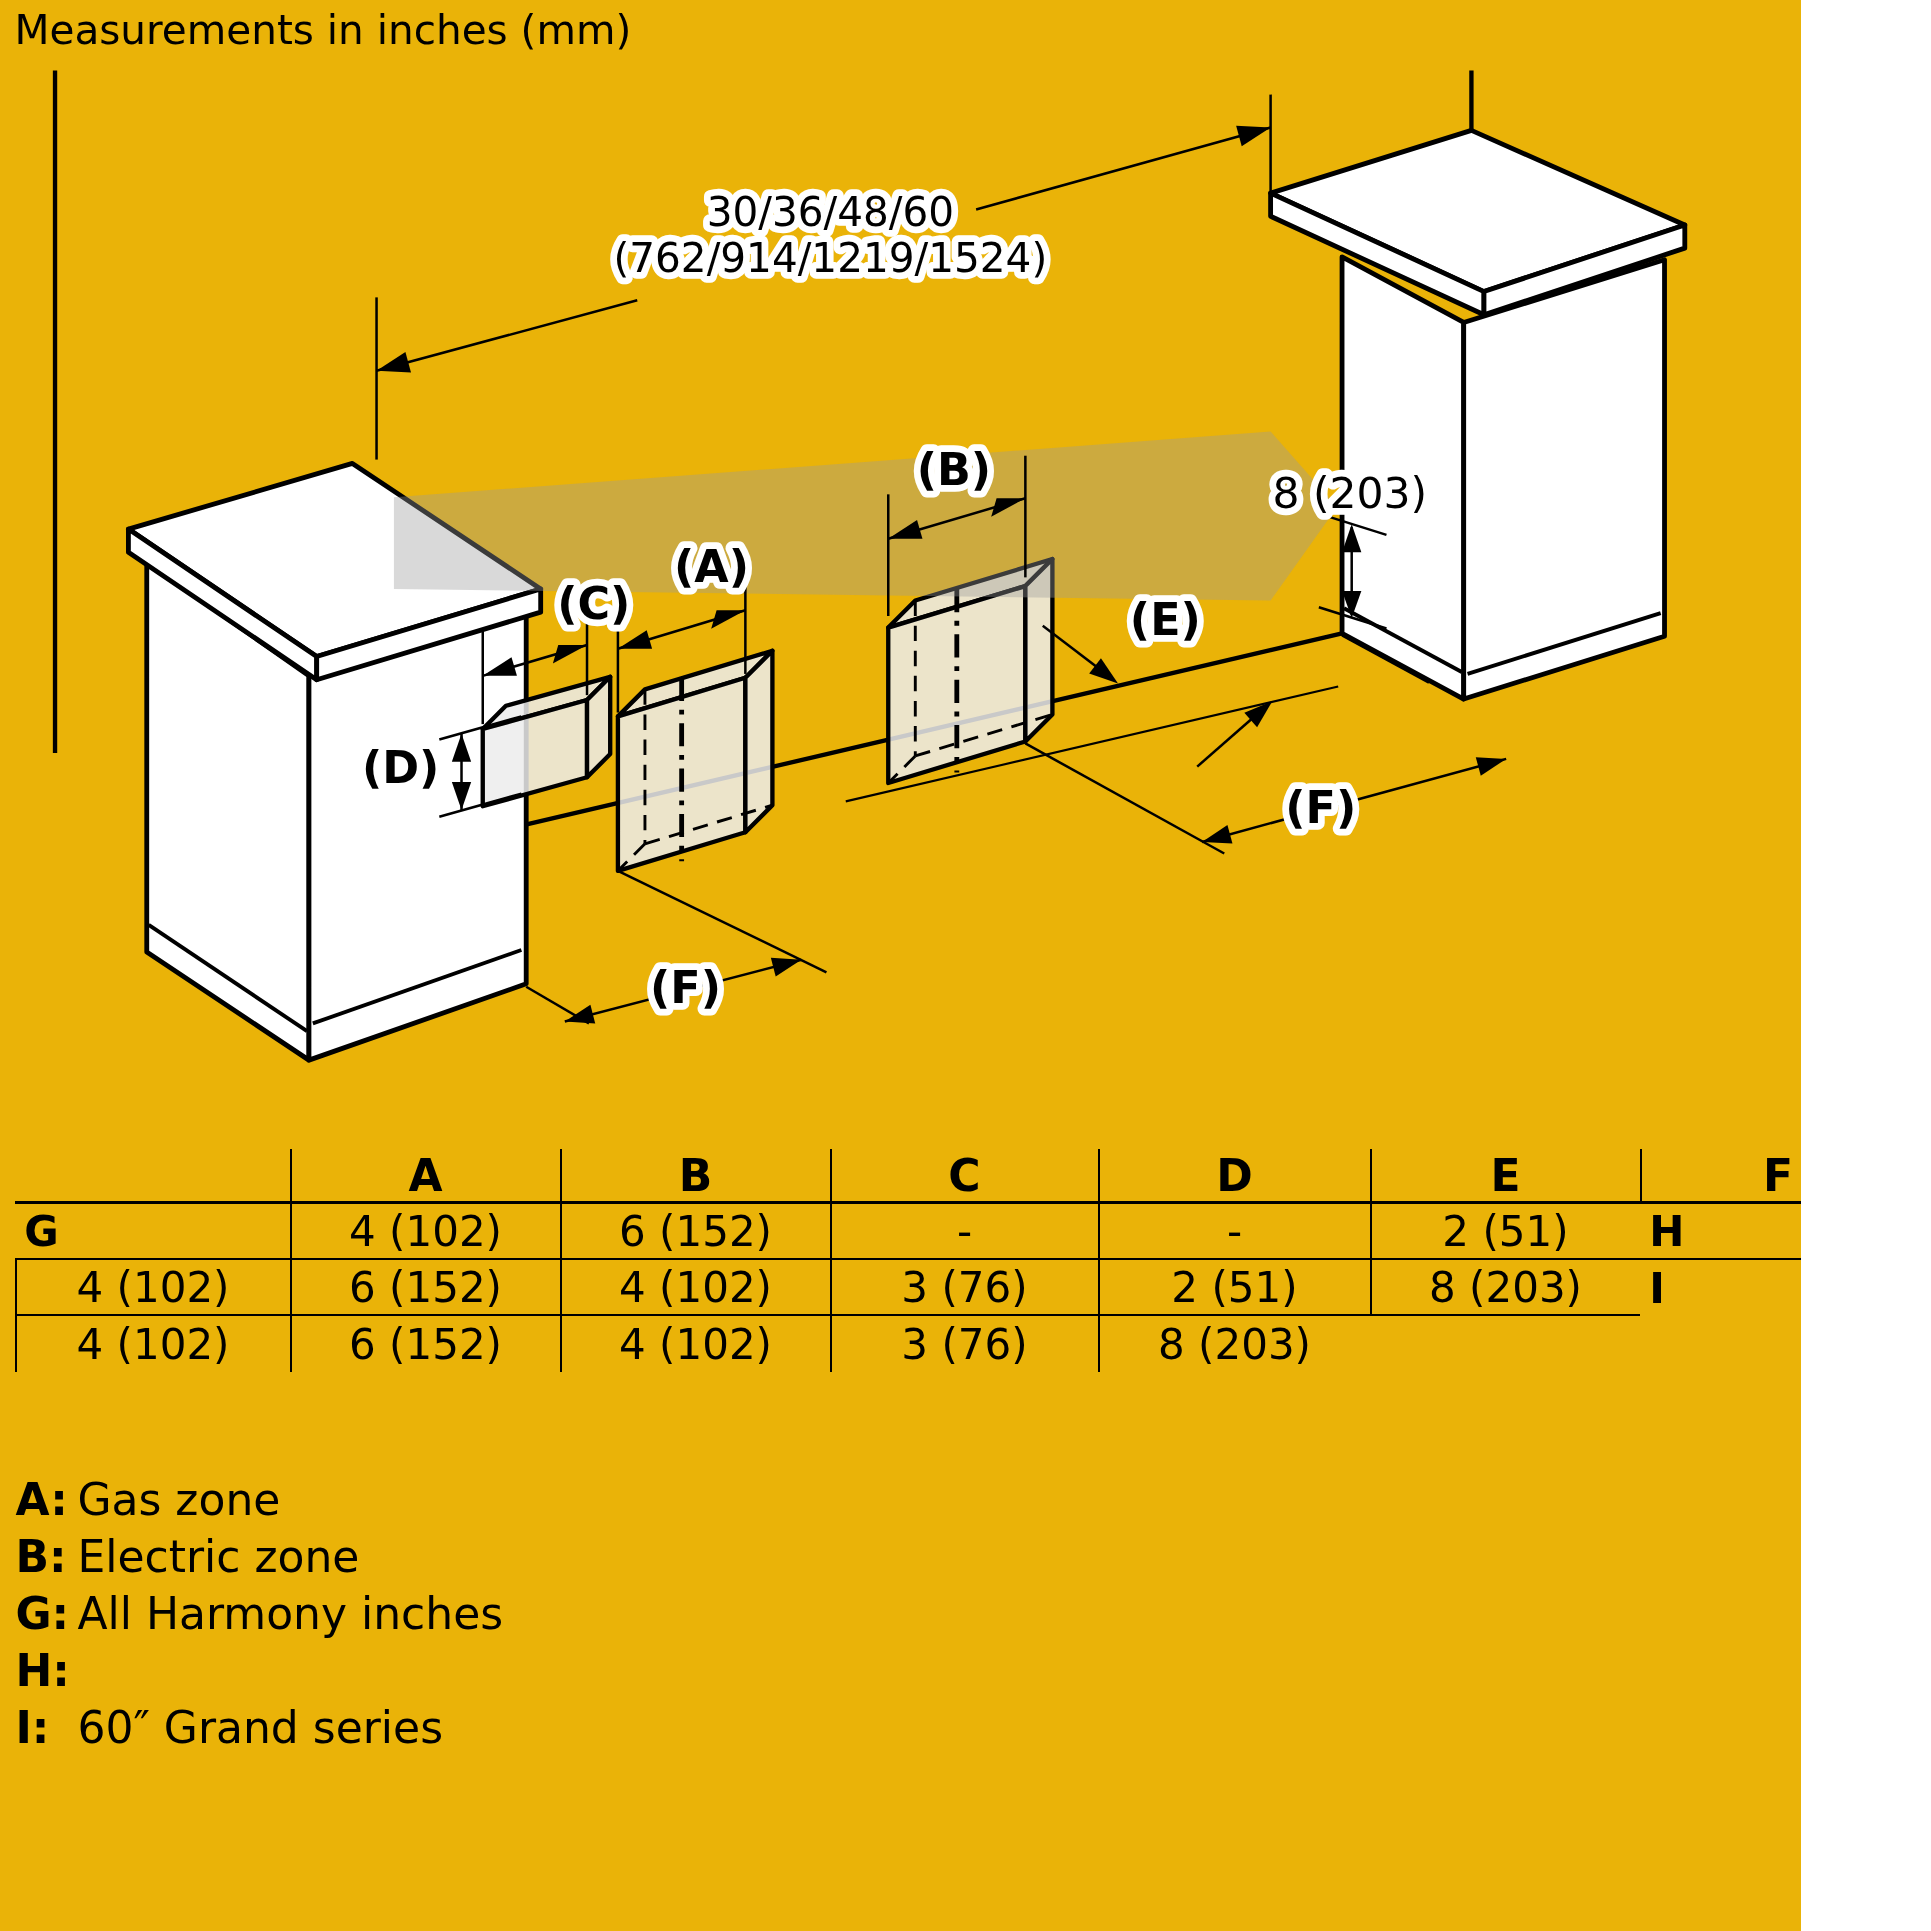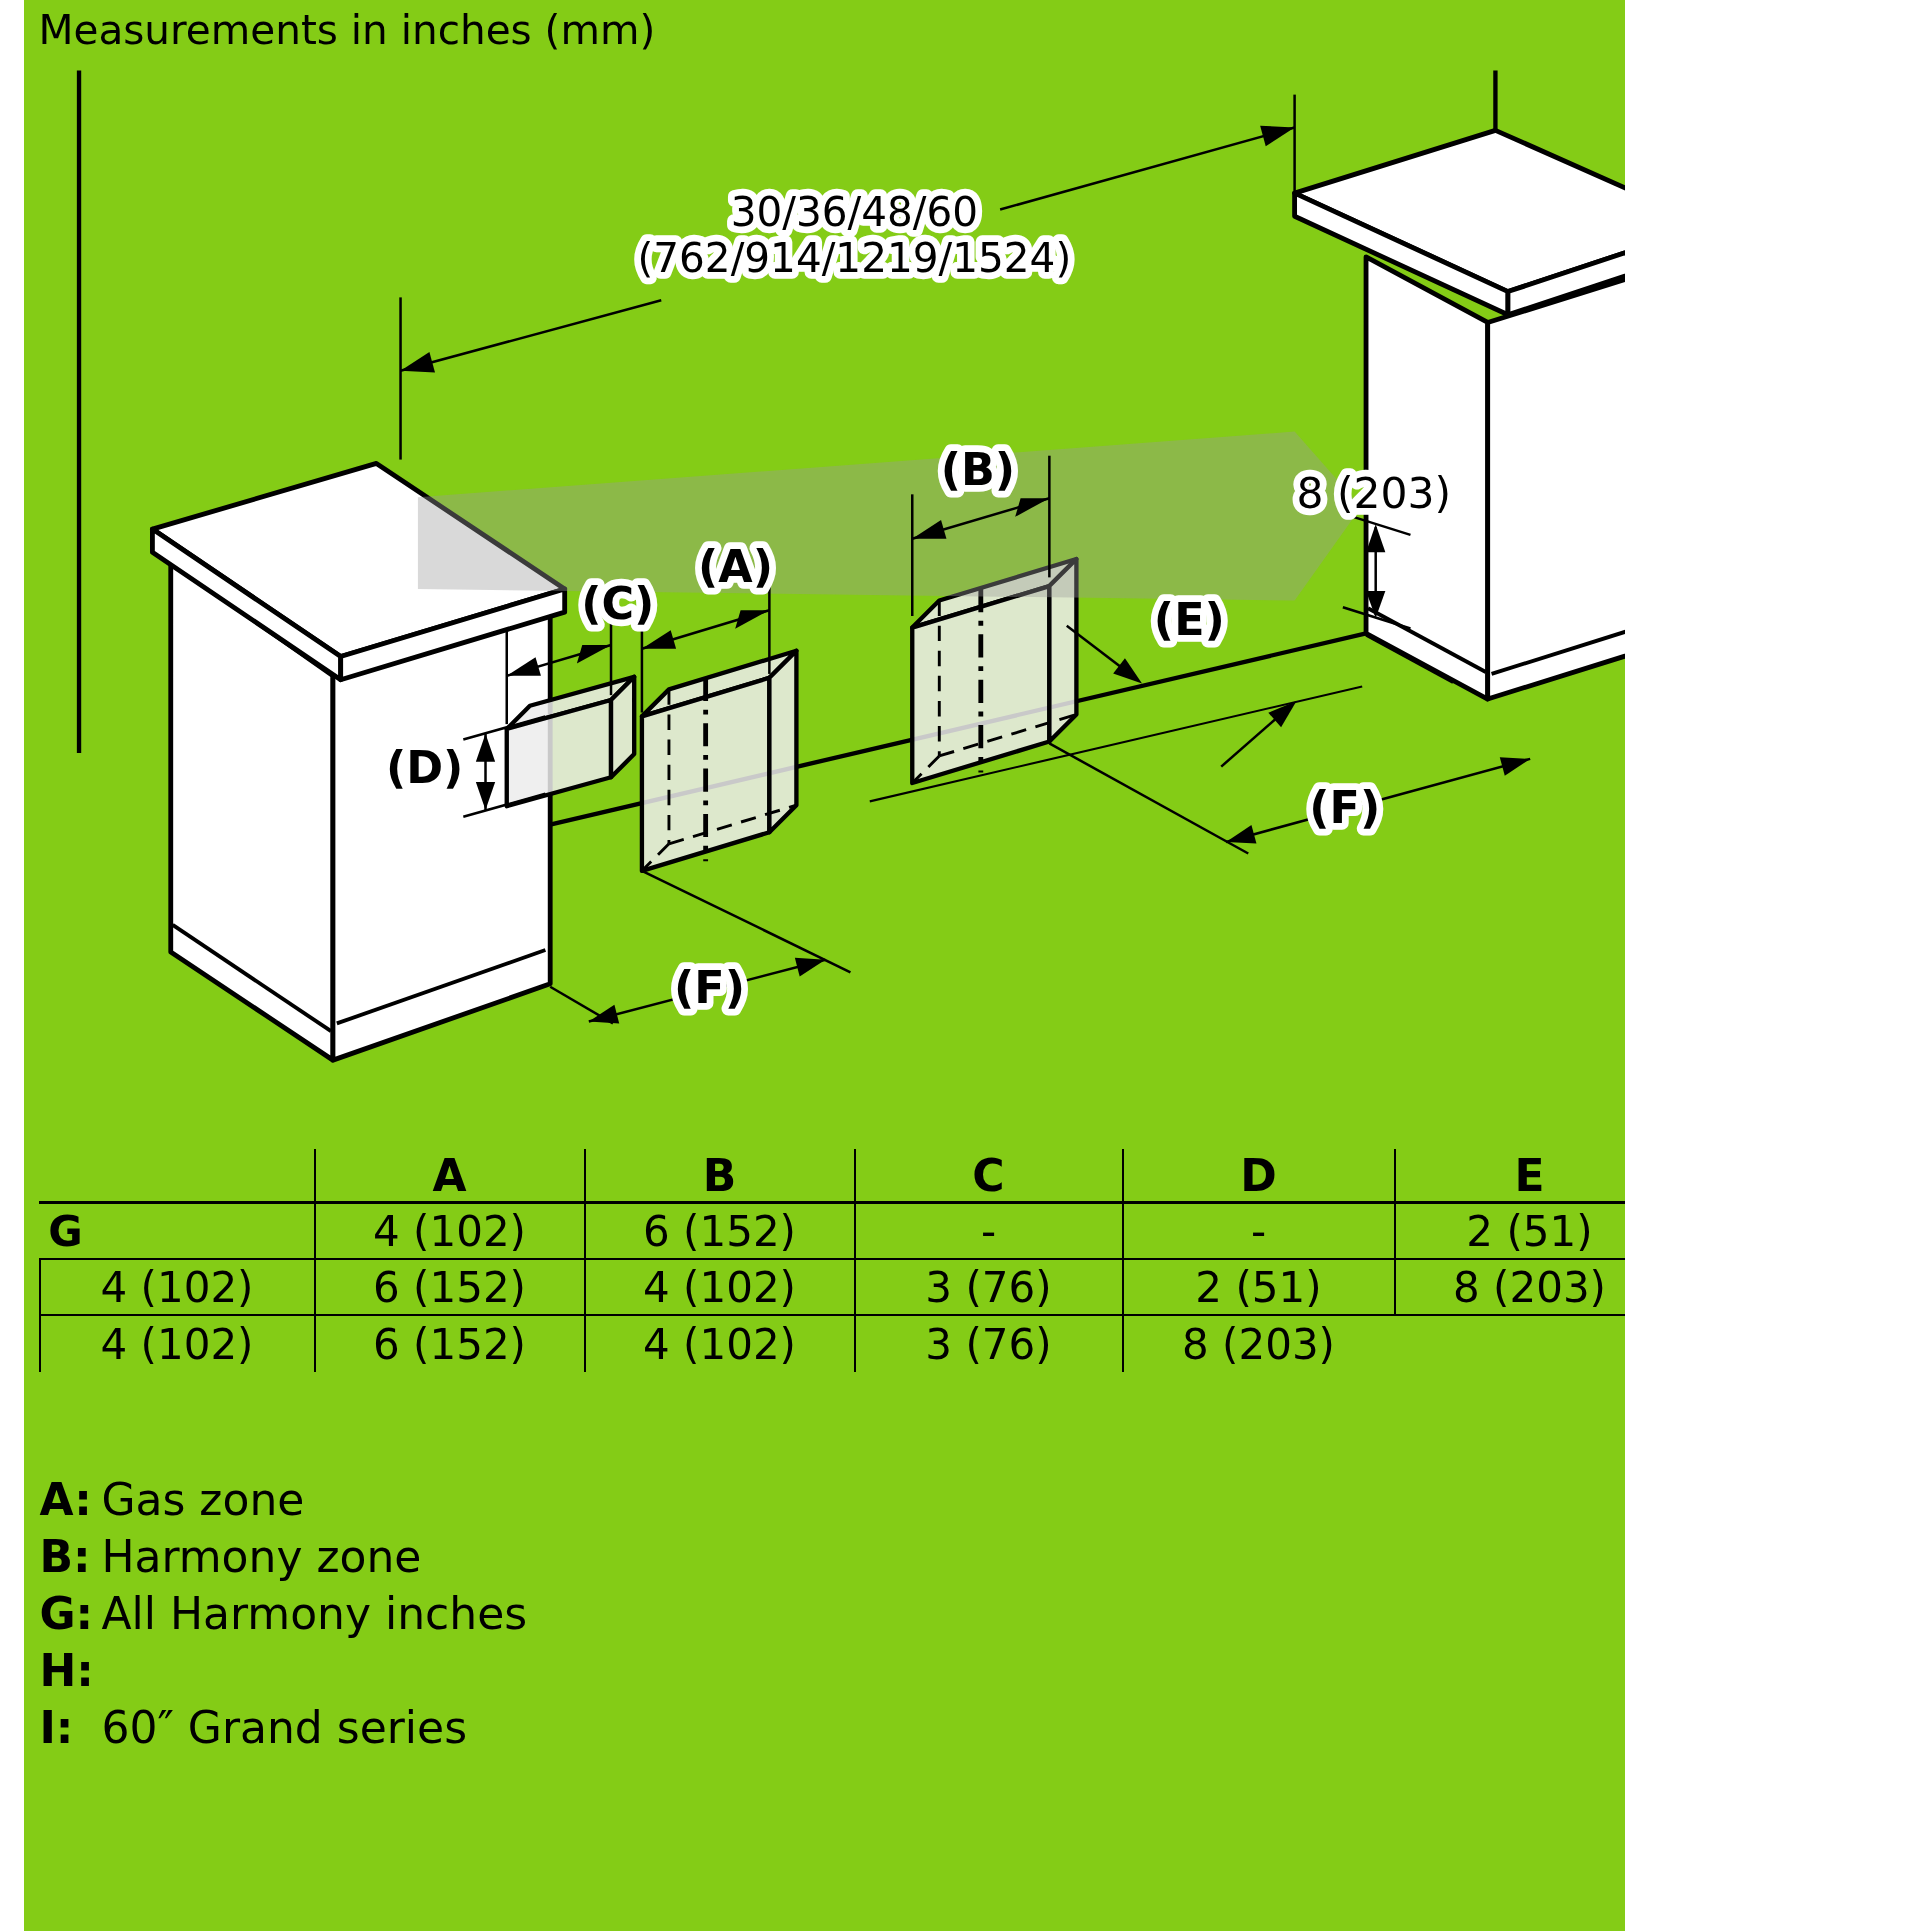--- a/index.html
+++ b/index.html
@@ -1,17 +1,17 @@
 <!DOCTYPE html>
 <html><head>
 <meta charset="utf-8">
 <style>
   html,body { margin:0; padding:0; background:#fff; }
-  #page { position:relative; width:1601px; height:1931px; background:#84cc16;
-          font-family:"DejaVu Sans","Liberation Sans",sans-serif; color:#000; overflow:hidden;margin-left:24px; }
+  #page { position:relative; width:1801px; height:1931px; background:#eab308;
+          font-family:"DejaVu Sans","Liberation Sans",sans-serif; color:#000; overflow:hidden; }
   #diagram-svg { position:absolute; left:0; top:0; }
 
   
   .spec-table { position:absolute; left:14.5px; top:1149px; width:1902px;
                 display:grid; grid-template-columns:275px 270px 270px 268px 272px 270px 275px; }
   .spec-table .cell { box-sizing:border-box; display:flex; align-items:center; justify-content:center;
                       font-size:42px; height:56px; }
   .spec-table .hdr  { font-weight:bold; font-size:44px; height:55px; }
   .spec-table .rowlab { justify-content:flex-start; padding-left:9.7px; font-weight:bold; }
   .spec-table .vline { border-left:2.9px solid #000; }
@@ -216,21 +216,21 @@
     <div class="cell vline">8 (203)</div>
   </div>
 
   <div class="legend">
     <div class="legend-row">
       <span class="legend-key">A:</span>
       <span class="legend-text">Gas zone</span>
     </div>
     <div class="legend-row">
       <span class="legend-key">B:</span>
-      <span class="legend-text">Harmony zone</span>
+      <span class="legend-text">Electric zone</span>
     </div>
     <div class="legend-row">
       <span class="legend-key">G:</span>
       <span class="legend-text">All Harmony inches</span>
     </div>
     <div class="legend-row">
       <span class="legend-key">H:</span>
     </div>
     <div class="legend-row">
       <span class="legend-key">I:</span>

